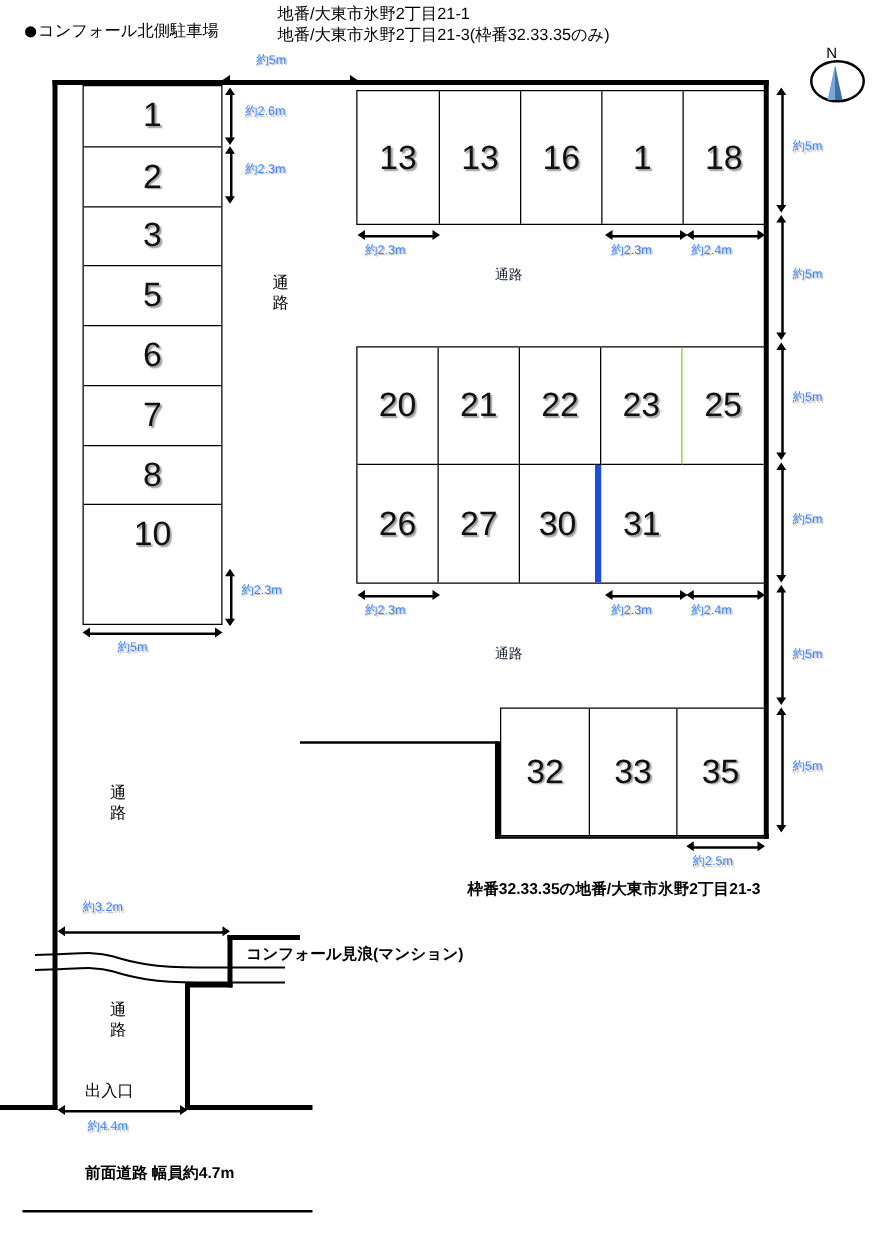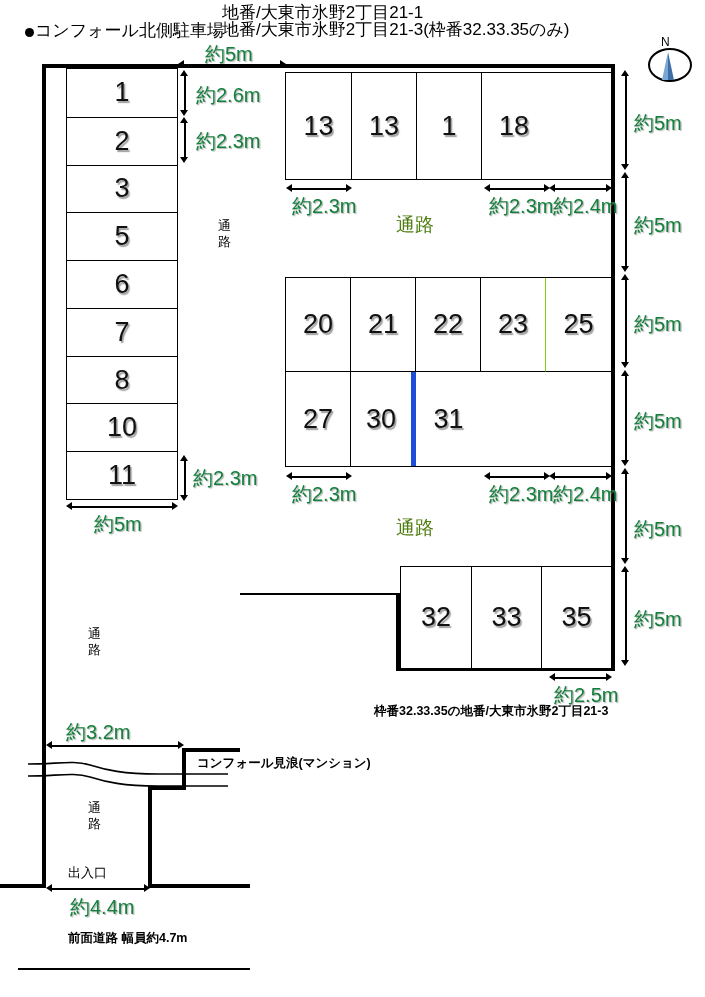--- a/index.html
+++ b/index.html
@@ -12,21 +12,21 @@
     position:relative;
     width:705px;
     height:997px;
     overflow:hidden;
     background:#fff;
   }
   .abs{position:absolute;}
   .txt{white-space:pre;line-height:1.05;}
 
   
-  .hdr{font-size:17px;letter-spacing:0px;}
+  .hdr{font-size:13px;letter-spacing:0px;}
   .bullet-dot{
     width:9px;height:9px;border-radius:50%;background:#000;
     display:inline-block;vertical-align:-1px;margin-right:1px;
   }
 
   
   .wall{background:#000;}            
   .thinline{background:#000;}        
 
   
@@ -46,22 +46,22 @@
     font-size:27px;
     color:#111;
     text-shadow:1.5px 1.5px 1.2px rgba(120,120,120,.75);
     letter-spacing:0px;
   }
   .col-block .stall + .stall{border-top:1px solid #000;}
   .row-block .stall + .stall{border-left:1px solid #000;}
 
   
   .dim{
-    font-size:20px;
-    color:#15803d;
+    font-size:10px;
+    color:#3b82f6;
     text-shadow:1.2px 1.2px 1px rgba(150,150,150,.7);
     white-space:nowrap;
   }
   .dim-sm{font-size:13px;}
 
   
   .harrow{position:absolute;height:9px;}
   .harrow .bar{position:absolute;left:4px;right:4px;top:4px;height:1.6px;background:#000;}
   .harrow .hd{position:absolute;top:0;width:0;height:0;
       border-top:4.5px solid transparent;border-bottom:4.5px solid transparent;}
@@ -71,21 +71,21 @@
   
   .varrow{position:absolute;width:9px;}
   .varrow .bar{position:absolute;top:4px;bottom:4px;left:4px;width:1.6px;background:#000;}
   .varrow .hd{position:absolute;left:0;width:0;height:0;
       border-left:4.5px solid transparent;border-right:4.5px solid transparent;}
   .varrow .hd.t{top:0;border-bottom:6px solid #000;}
   .varrow .hd.b{bottom:0;border-top:6px solid #000;}
 
   
   .aisle{font-size:13px;color:#000;white-space:pre-line;text-align:center;line-height:1.25;}
-  .aisle-h{font-size:19px;color:#4d7c0f;white-space:nowrap;font-family:Liberation Serif, serif;}
+  .aisle-h{font-size:11px;color:#0f172a;white-space:nowrap;font-family:Liberation Serif, serif;}
 
   
   .compass-ring{
     position:absolute;
     border:2px solid #000;
     border-radius:50%;
     box-sizing:border-box;
     background:#fff;
   }
   .compass-label{position:absolute;font-size:12px;}
@@ -139,37 +139,38 @@
 
   <div class="block col-block" id="left-col" style="left:66px;top:68px;width:112px;height:432px;grid-template-rows:repeat(9,1fr);">
     <div class="stall">1</div>
     <div class="stall">2</div>
     <div class="stall">3</div>
     <div class="stall">5</div>
     <div class="stall">6</div>
     <div class="stall">7</div>
     <div class="stall">8</div>
     <div class="stall">10</div>
-    <div class="stall">11</div>
   </div>
 
   <div class="block row-block" style="left:285px;top:72px;width:327px;height:108px;grid-template-columns:repeat(5,1fr);">
     <div class="stall">13</div>
     <div class="stall">13</div>
+    <div class="stall">16</div>
     <div class="stall">1</div>
     <div class="stall">18</div>
   </div>
 
   <div class="block" style="left:285px;top:277px;width:327px;height:190px;
               grid-template-columns:repeat(5,1fr);grid-template-rows:repeat(2,1fr);">
     <div class="stall" style="border-right:1px solid #000;border-bottom:1px solid #000;">20</div>
     <div class="stall" style="border-right:1px solid #000;border-bottom:1px solid #000;">21</div>
     <div class="stall" style="border-right:1px solid #000;border-bottom:1px solid #000;">22</div>
     <div class="stall" style="border-right:1px solid #84cc16;border-bottom:1px solid #000;">23</div>
     <div class="stall" style="border-bottom:1px solid #000;">25</div>
+    <div class="stall" style="border-right:1px solid #000;">26</div>
     <div class="stall" style="border-right:1px solid #000;">27</div>
     <div class="stall" style="border-right:5px solid #1d4ed8;">30</div>
     <div class="stall">31</div>
   </div>
 
   <div class="block row-block" style="left:400px;top:566px;width:212px;height:103px;grid-template-columns:repeat(3,1fr);">
     <div class="stall">32</div>
     <div class="stall">33</div>
     <div class="stall">35</div>
   </div>

